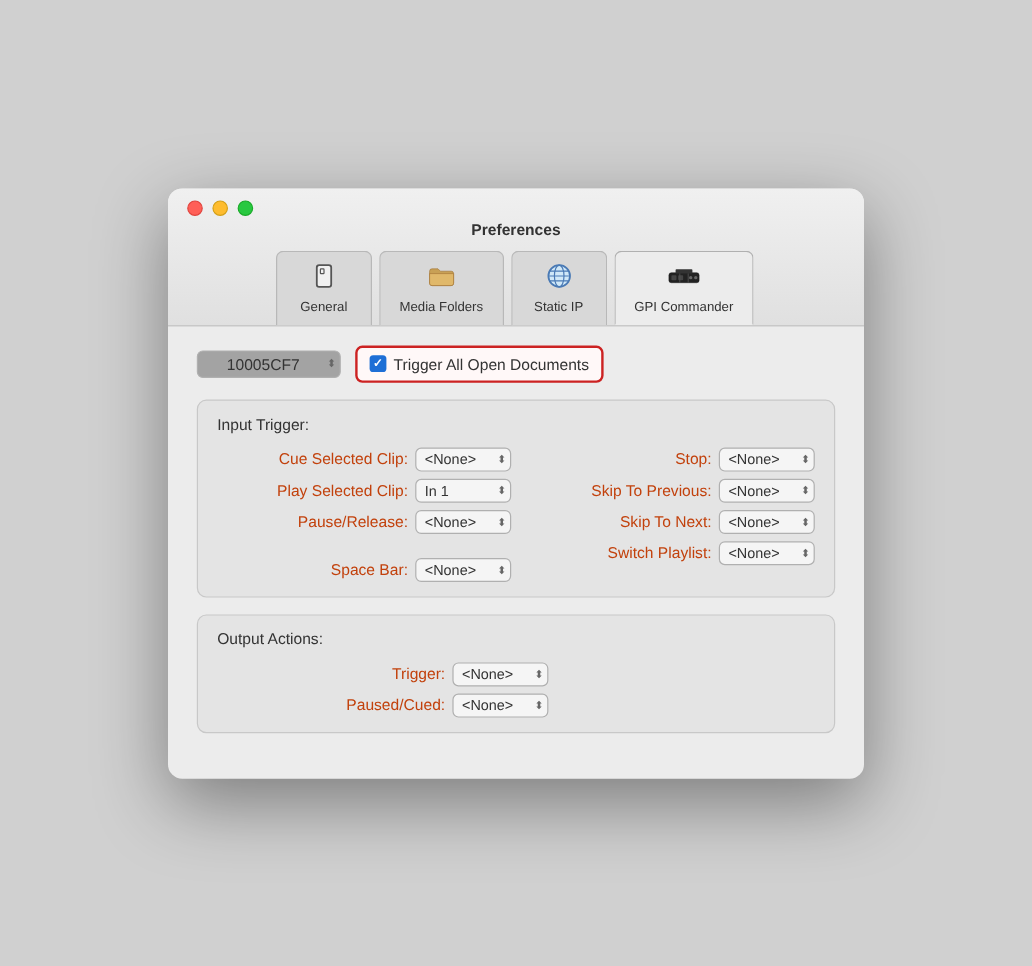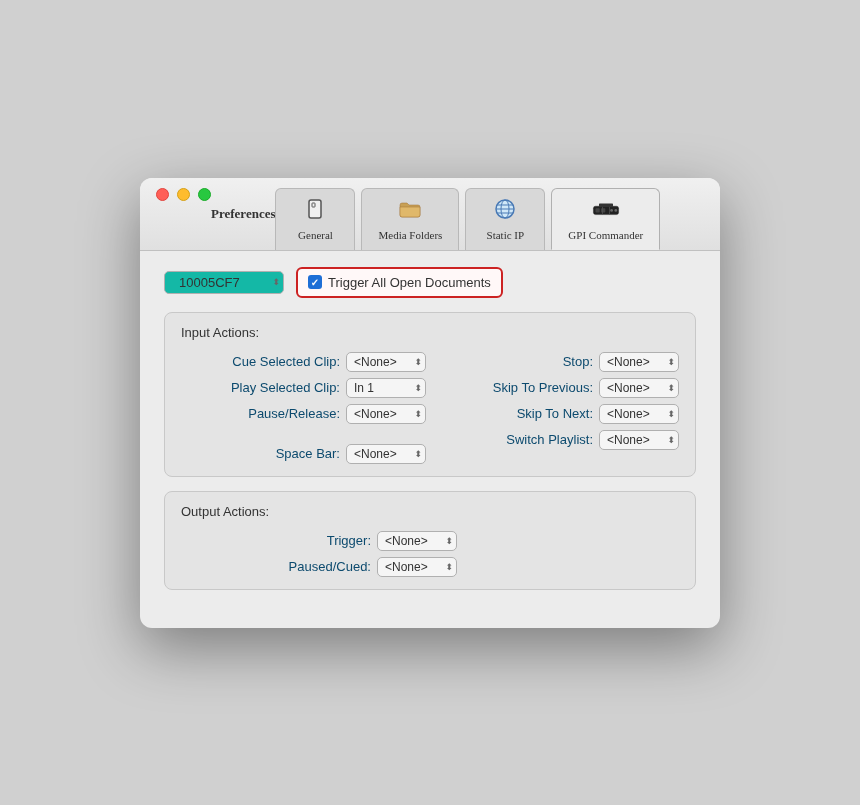--- a/index.html
+++ b/index.html
@@ -20,23 +20,22 @@
       box-shadow: 0 20px 60px rgba(0,0,0,0.4);
       width: 580px;
       overflow: hidden;
     }
 
     .titlebar {
       background: linear-gradient(to bottom, #f0f0f0, #e0e0e0);
       border-bottom: 1px solid #c0c0c0;
       padding: 10px 16px 0 16px;
       display: flex;
-      flex-direction: row;
-      align-items: center;
-      font-family: Liberation Serif, serif;
+      flex-direction: column;
+      align-items: center;
     }
 
     .traffic-lights {
       display: flex;
       gap: 8px;
       align-self: flex-start;
       margin-bottom: 4px;
     }
 
     .traffic-light {
@@ -106,24 +105,24 @@
     }
 
     .label {
       font-size: 13px;
       color: #333;
       white-space: nowrap;
     }
 
     .select-control {
       appearance: none;
-      background: #14b8a6;
+      background: #a3a3a3;
       border: 1px solid #b0b0b0;
       border-radius: 5px;
-      padding: 3px 24px 3px 14px;
+      padding: 3px 24px 3px 24px;
       font-size: 13px;
       color: #333;
       cursor: pointer;
       min-width: 120px;
     }
 
     .checkbox-wrapper {
       display: flex;
       align-items: center;
       gap: 6px;
@@ -174,21 +173,21 @@
 
     .action-row {
       display: flex;
       align-items: center;
       justify-content: flex-end;
       gap: 6px;
     }
 
     .action-label {
       font-size: 13px;
-      color: #0c4a6e;
+      color: #c2410c;
       text-align: right;
       white-space: nowrap;
     }
 
     .small-select {
       appearance: none;
       background: #f5f5f5;
       border: 1px solid #b0b0b0;
       border-radius: 5px;
       padding: 2px 20px 2px 7px;
@@ -297,21 +296,21 @@
 
       <div class="checkbox-wrapper">
         <div class="checkbox">
           <span class="checkbox-check">✓</span>
         </div>
         <span class="checkbox-label">Trigger All Open Documents</span>
       </div>
     </div>
 
     <div class="section-box">
-      <div class="section-title">Input Actions:</div>
+      <div class="section-title">Input Trigger:</div>
 
       <div style="display:grid; grid-template-columns:1fr 1fr; gap:8px 8px;">
 
         <div>
           <div class="action-row" style="margin-bottom:6px;">
             <span class="action-label">Cue Selected Clip:</span>
             <div class="select-wrap">
               <select class="small-select">
                 <option>&lt;None&gt;</option>
               </select>

